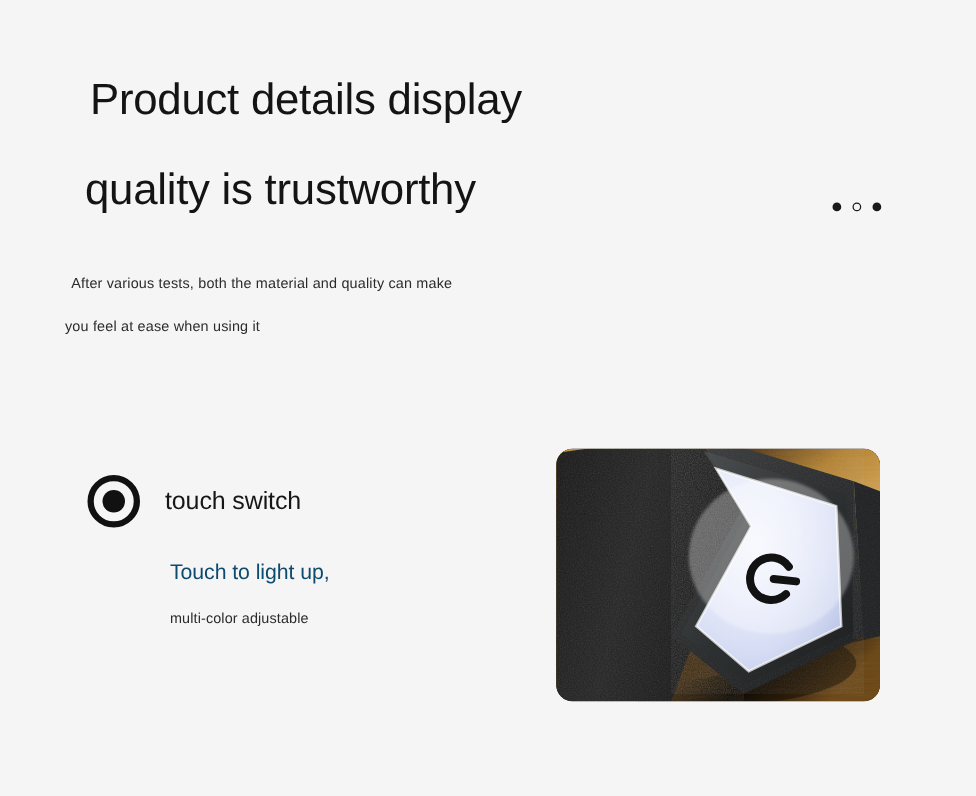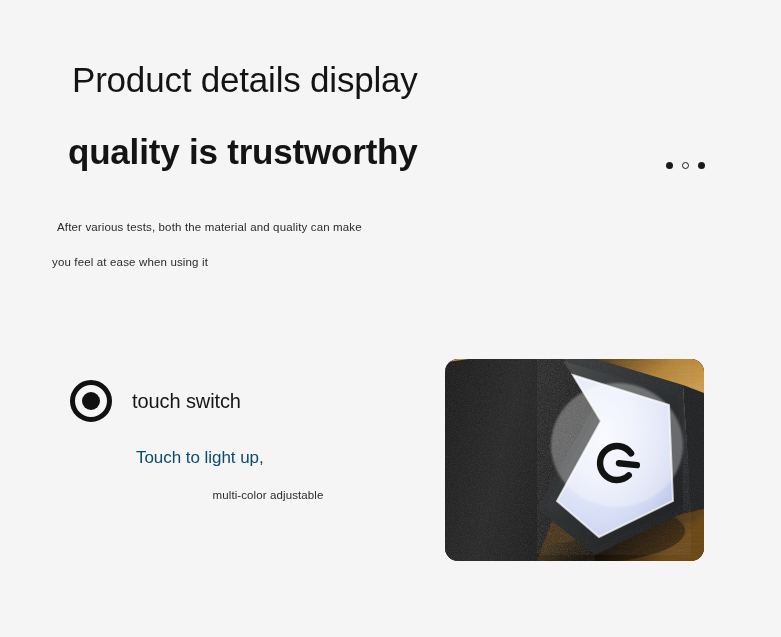--- a/index.html
+++ b/index.html
@@ -34,21 +34,20 @@
   .headline-line {
     font-size: 35px;
     font-weight: 400;
     line-height: 72px;
     letter-spacing: -0.2px;
     color: #141414;
     white-space: nowrap;
   }
   .headline-line.l2 {
     margin-left: -4px;
-    font-weight: bold;
   }
 
   
   .dots {
     position: absolute;
     left: 666px;
     top: 162px;
     display: flex;
     align-items: center;
     gap: 9px;
@@ -128,21 +127,20 @@
     letter-spacing: -0.05px;
     white-space: nowrap;
   }
   .feature-desc-secondary {
     margin-top: 21px;
     font-size: 11.5px;
     font-weight: 400;
     color: #2b2b2b;
     letter-spacing: 0.1px;
     white-space: nowrap;
-    text-align: center;
   }
 
   
   .photo {
     position: absolute;
     left: 445px;
     top: 359px;
     width: 259px;
     height: 202px;
     border-radius: 13px;

